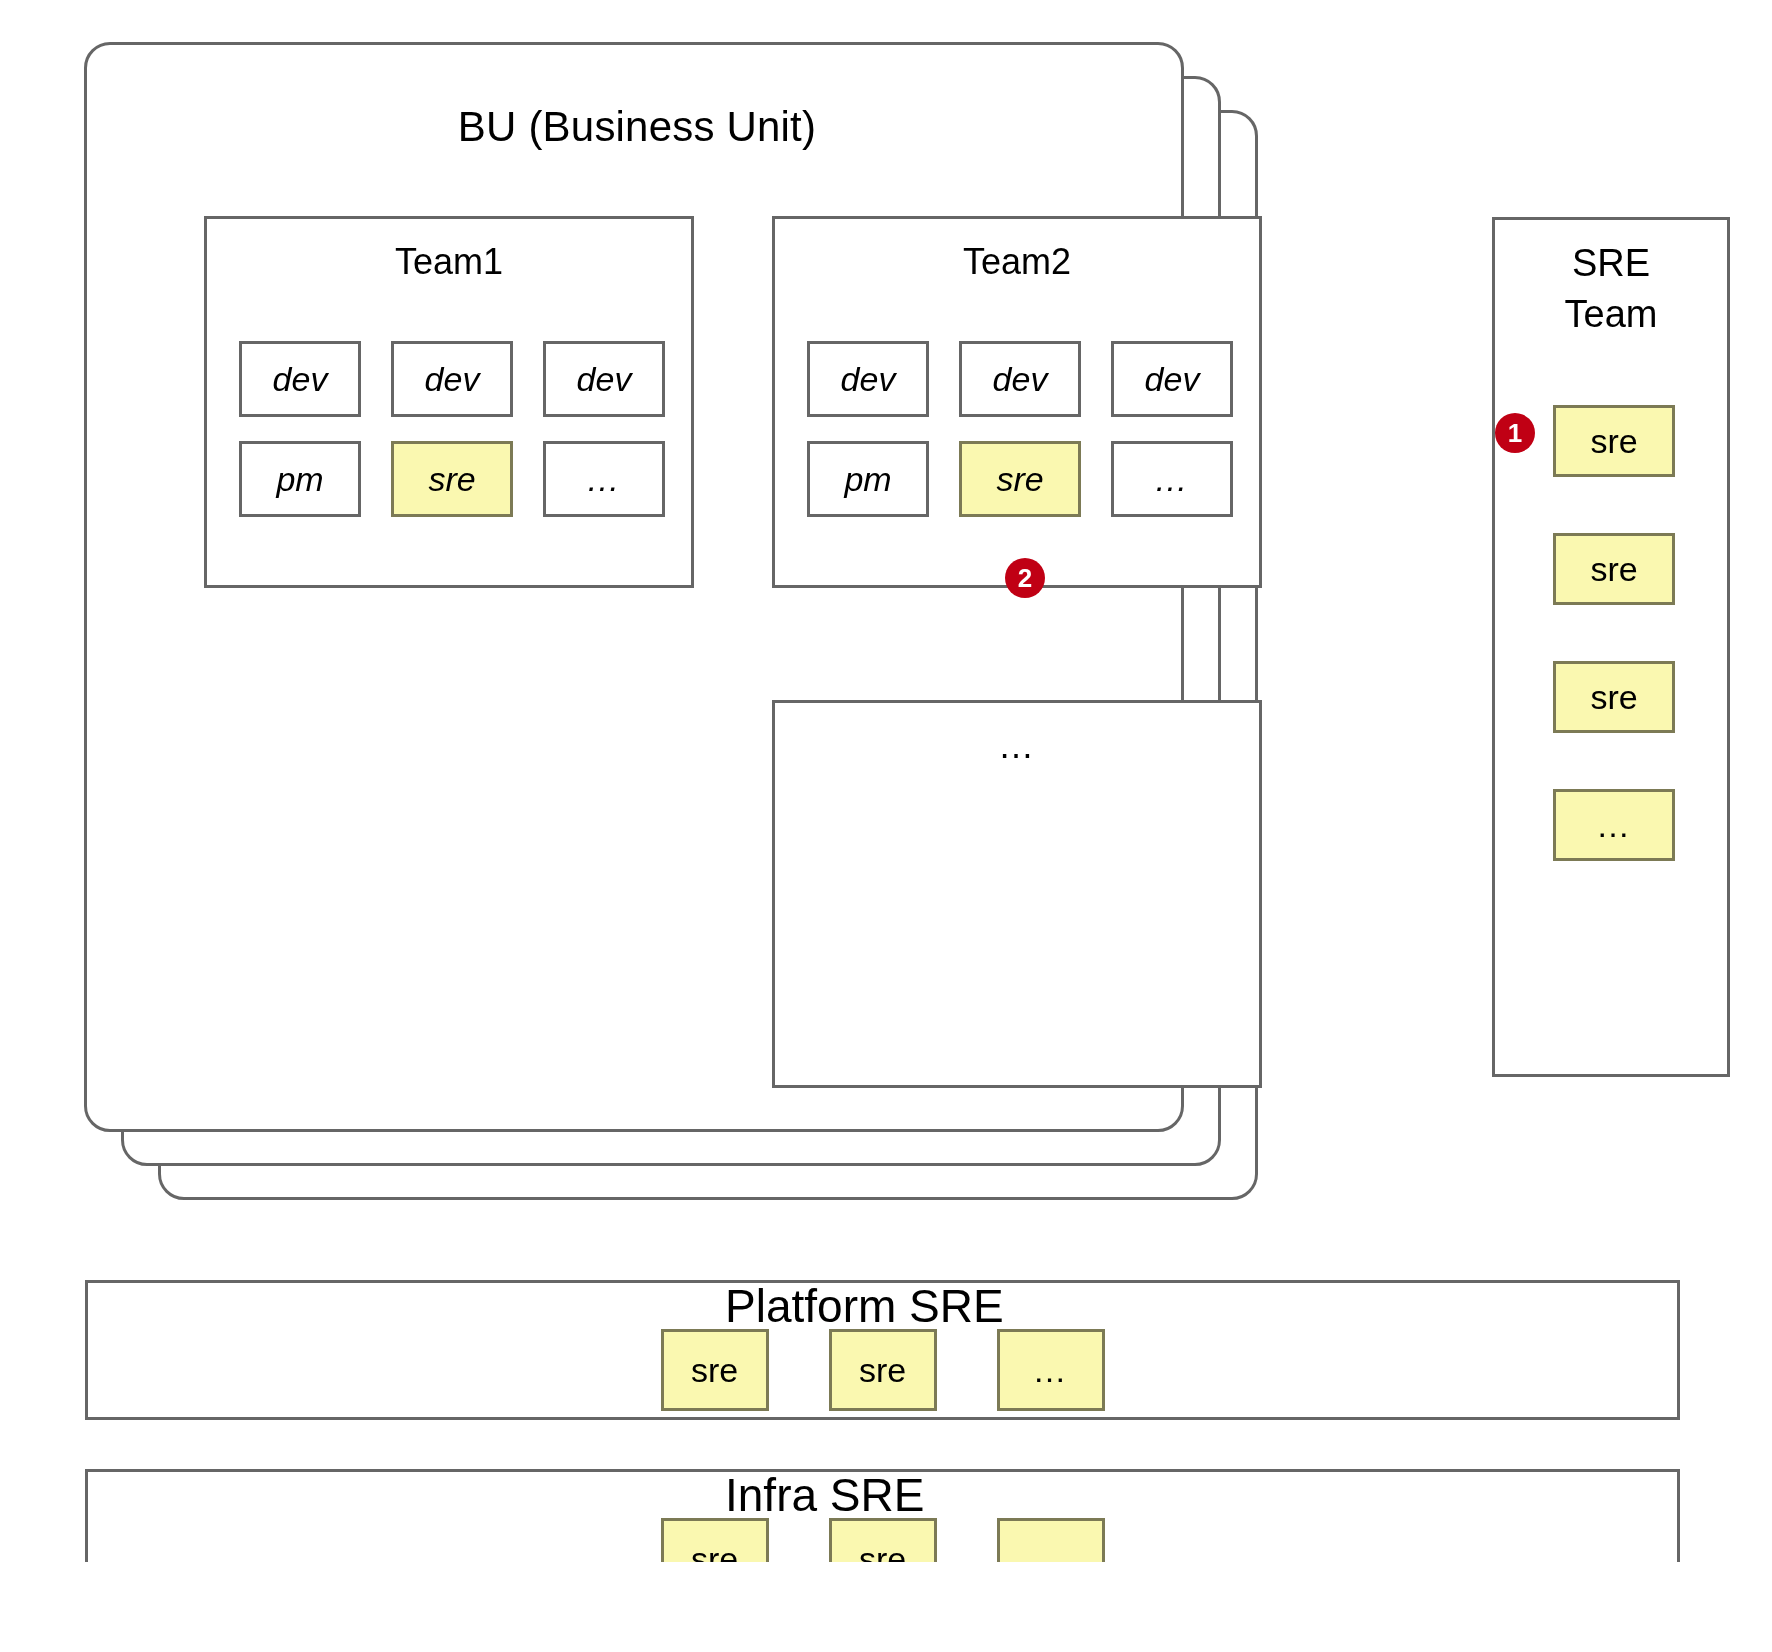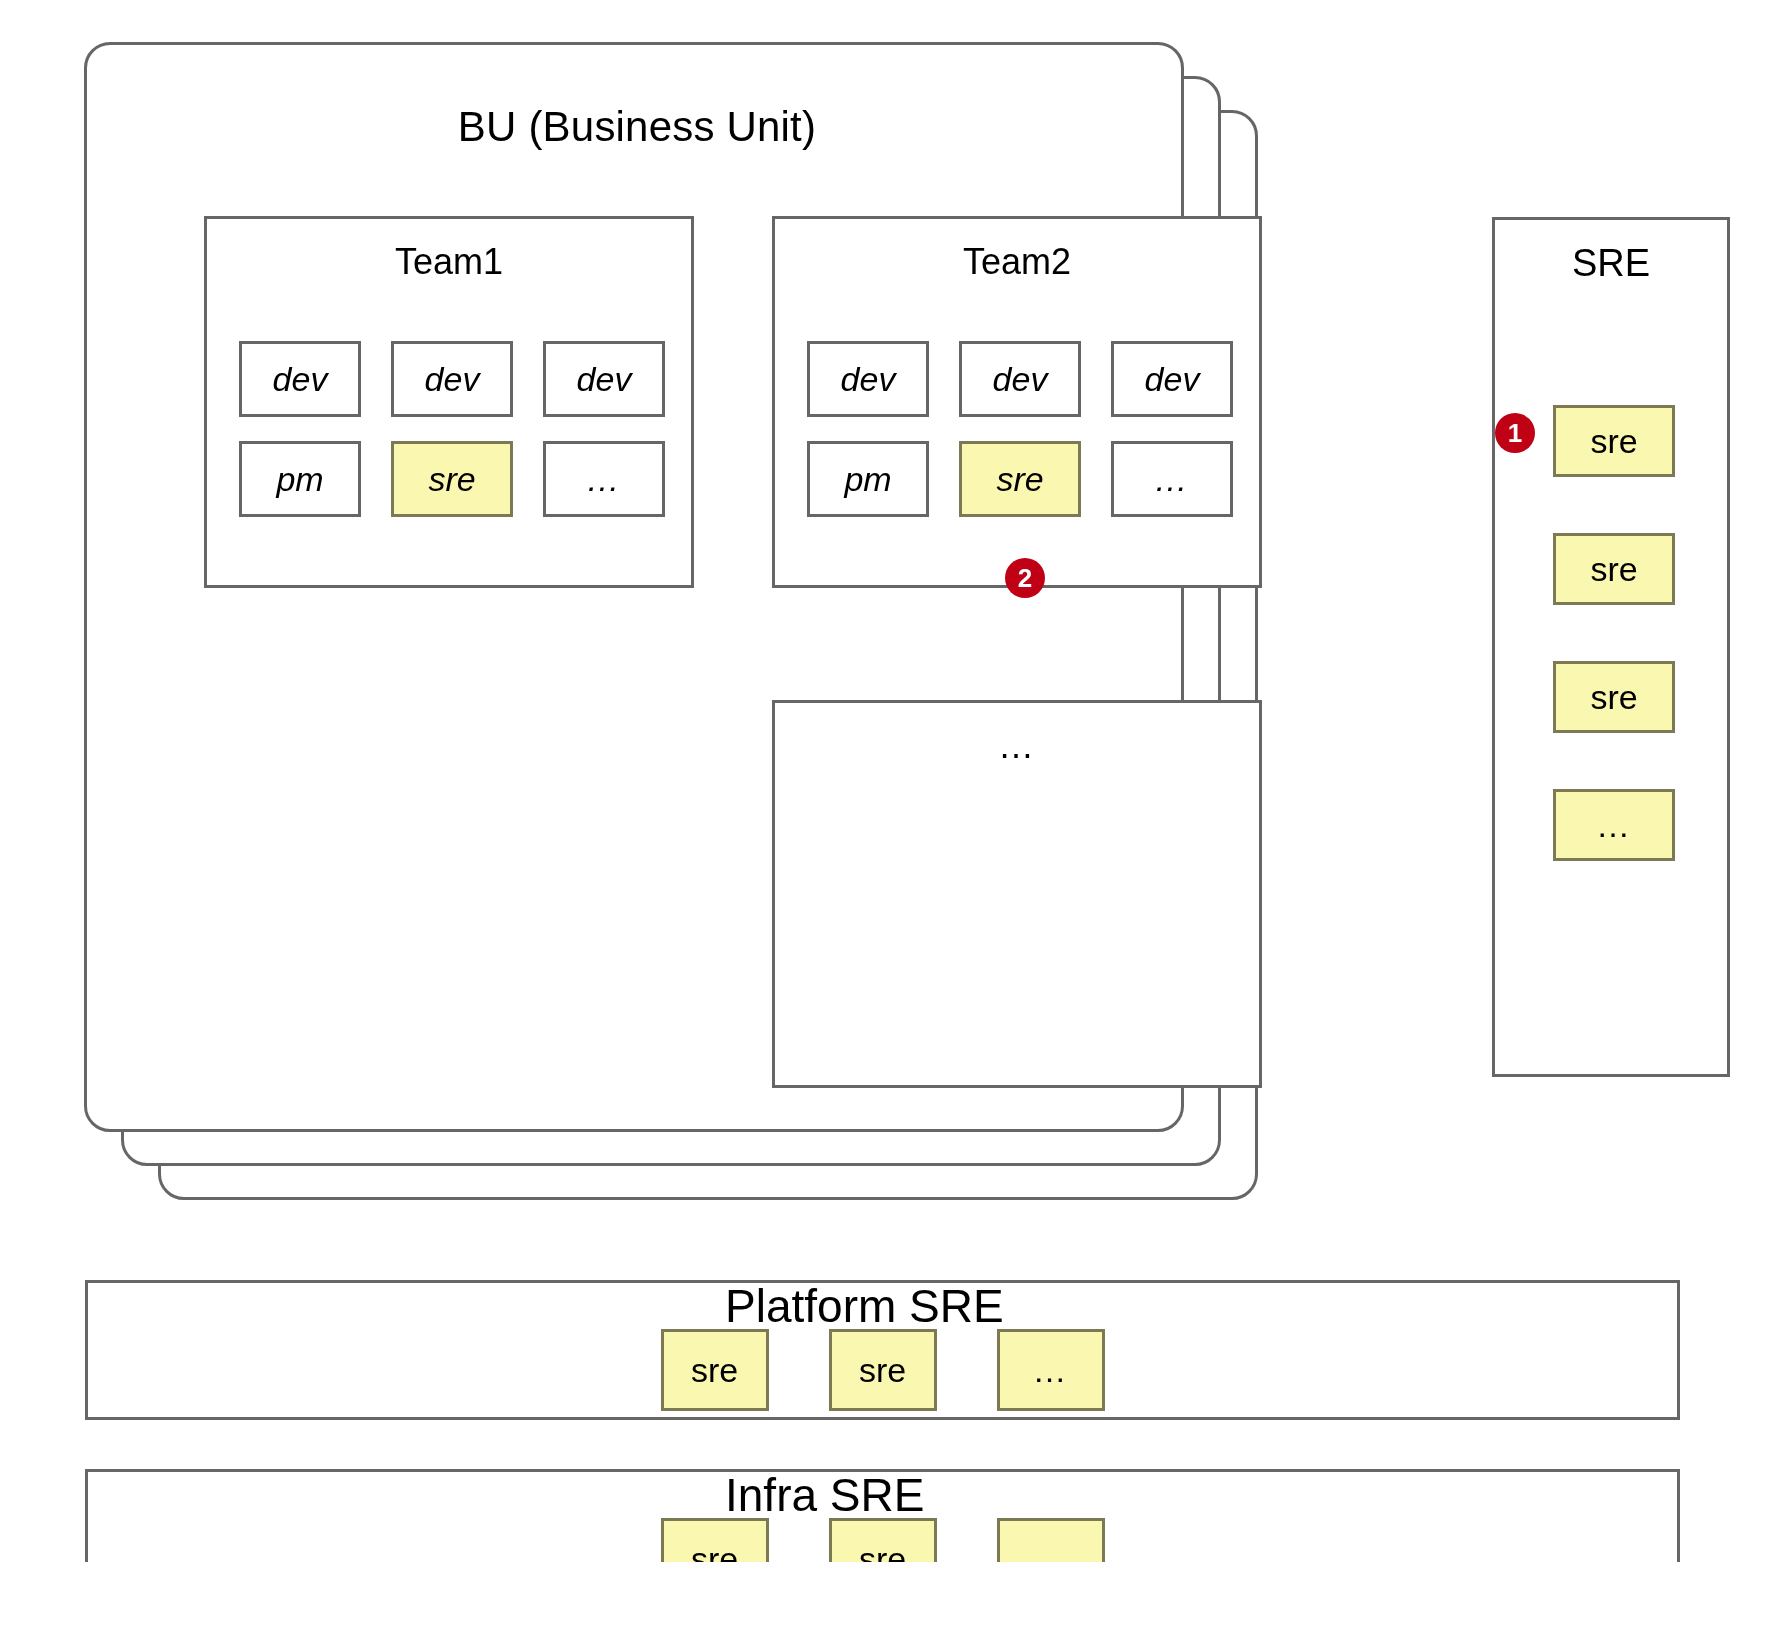--- a/index.html
+++ b/index.html
@@ -242,20 +242,21 @@
   </div>
 
 
   <div class="team-box" id="teamx">
     <div class="team-ellipsis">…</div>
   </div>
 
   <div id="sre-team-box">
     <div class="sre-team-title">
       <div>SRE</div>
+      <div>Team</div>
     </div>
     <div class="sre-col-list">
       <div class="sre-chip">sre</div>
       <div class="sre-chip">sre</div>
       <div class="sre-chip">sre</div>
       <div class="sre-chip dots">…</div>
     </div>
   </div>
 
   <div class="badge" id="badge-1">1</div>

